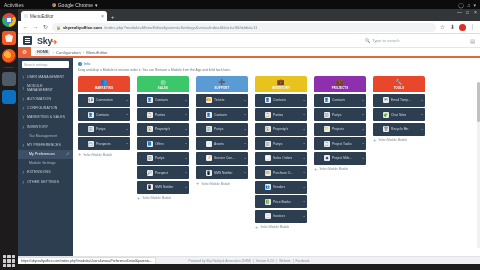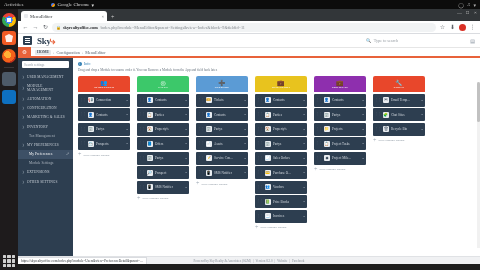--- a/index.html
+++ b/index.html
@@ -1,21 +1,21 @@
 <!DOCTYPE html>
 <html><head>
 <meta charset="utf-8">
 <style>
   * { box-sizing: border-box; margin: 0; padding: 0; }
   html, body {
     width: 480px; height: 270px; overflow: hidden;
     font-family: "Liberation Sans", sans-serif;
     background: #1d1d1d;
   }
-  .screen { position: relative; width: 480px; height: 270px; font-family: Liberation Serif, serif; }
+  .screen { position: relative; width: 480px; height: 270px; }
 
   
   .gnome-bar {
     position: absolute; top: 0; left: 0; width: 480px; height: 9px;
     background: #0c0c0c; color: #d8d8d8;
     display: flex; align-items: center; font-size: 5px; padding: 0 4px;
   }
   .gnome-activities { margin-right: 28px; opacity: .92; }
   .gnome-app { display: flex; align-items: center; gap: 2px; }
   .gnome-app-dot {

